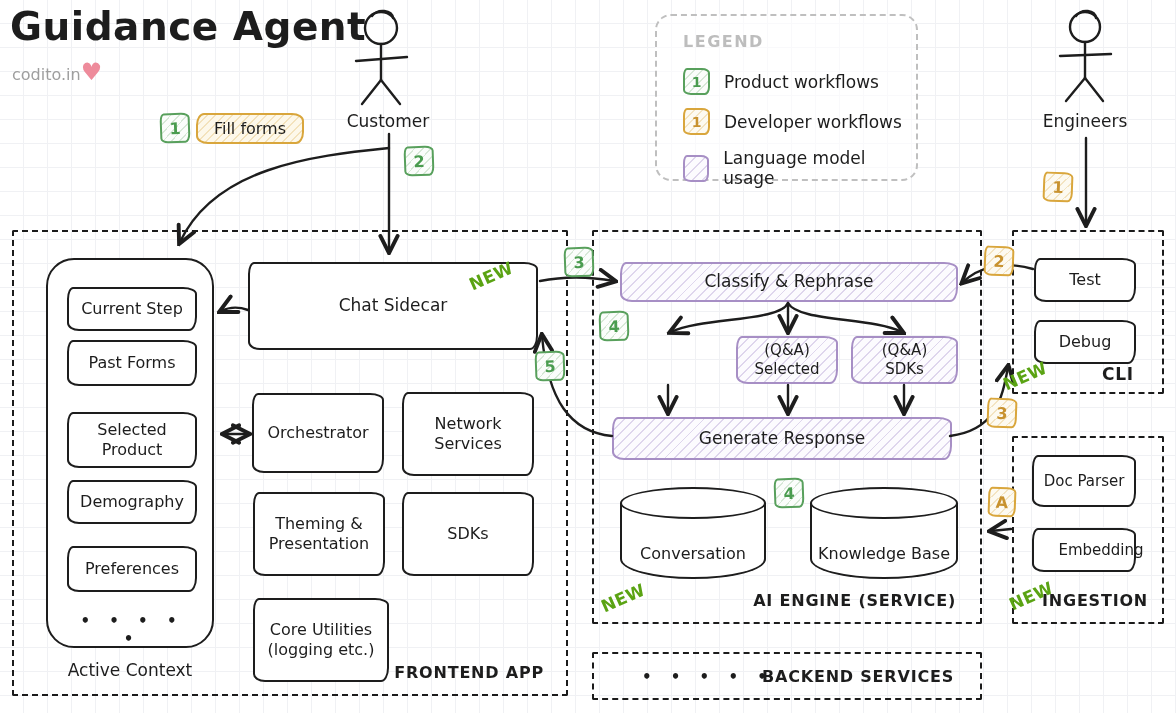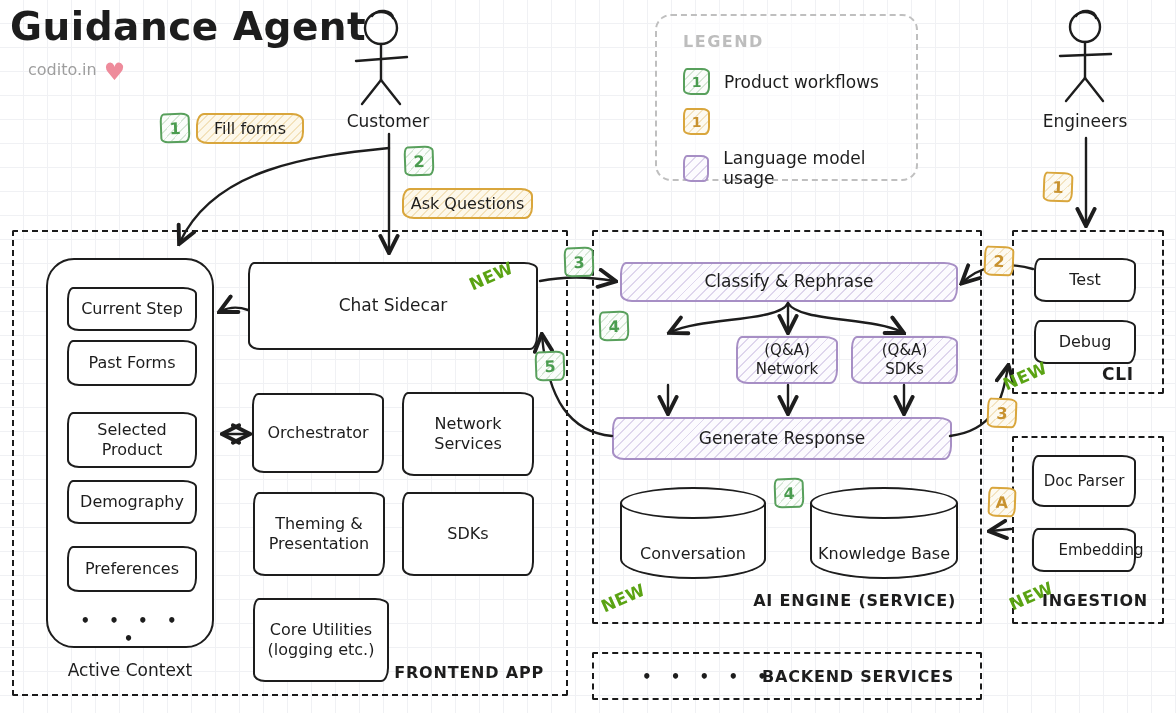--- a/index.html
+++ b/index.html
@@ -64,21 +64,21 @@
   .legend-badge { width:27px; height:27px; border:2.2px solid #58a05c; border-radius:4px 8px 5px 8px/8px 5px 8px 5px;
     background-color:#fbfdfb;
     background-image:repeating-linear-gradient(135deg, rgba(110,170,110,.25) 0 1.2px, transparent 1.2px 6px);
     display:flex; align-items:center; justify-content:center; font-size:14px; font-weight:700; color:#4a9c4f; }
   .legend-badge.yellow { border-color:#d9a63c; color:#c8922f; background-color:#fdfaf1;
     background-image:repeating-linear-gradient(135deg, rgba(218,170,70,.28) 0 1.2px, transparent 1.2px 6px); }
   .legend-badge.purple { border-color:#a78fc5; color:transparent; background-color:#fcfbfe;
     background-image:repeating-linear-gradient(135deg, rgba(160,135,200,.32) 0 1.3px, transparent 1.3px 7px); }
   .legend-label { font-size:17px; }
   .pagetitle { position:absolute; left:10px; top:4px; font-size:39px; font-weight:600; letter-spacing:.5px; z-index:2; }
-  .credit { position:absolute; left:12px; top:60px; font-size:16px; color:#9e9e9e; z-index:2; display:flex; align-items:flex-start; gap:7px;margin-left:16px; }
+  .credit { position:absolute; left:12px; top:60px; font-size:16px; color:#9e9e9e; z-index:2; display:flex; align-items:flex-end; gap:0; }
   .credit .heart { color:#ee8b9b; font-size:24px; line-height:1; }
   .actorlabel { position:absolute; font-size:17px; text-align:center; z-index:2; }
   svg.overlay { position:absolute; left:0; top:0; z-index:2; pointer-events:none; }
 </style>
 </head>
 <body>
 
 <div class="canvas">
 
   <div class="pagetitle">Guidance Agent</div>
@@ -88,34 +88,34 @@
   </div>
 
   <div class="legend" style="left:655px; top:14px; width:263px; height:167px;">
     <div class="legend-title" style="left:26px; top:16px;">LEGEND</div>
     <div class="legend-row" style="left:26px; top:52px;">
       <span class="legend-badge">1</span>
       <span class="legend-label">Product workflows</span>
     </div>
     <div class="legend-row" style="left:26px; top:92px;">
       <span class="legend-badge yellow">1</span>
+      <span class="legend-label">Developer workflows</span>
     </div>
     <div class="legend-row" style="left:26px; top:132px;">
       <span class="legend-badge purple"></span>
       <span class="legend-label">Language model usage</span>
     </div>
   </div>
 
   <div class="actorlabel" style="left:338px; top:111px; width:100px;">Customer</div>
   <div class="actorlabel" style="left:1035px; top:111px; width:100px;">Engineers</div>
 
   <div class="badge" style="left:160px; top:113px;">1</div>
   <div class="flowlabel" style="left:196px; top:113px; width:108px; height:31px;">Fill forms</div>
   <div class="badge" style="left:404px; top:146px;">2</div>
-  <div class="flowlabel" style="left:402px; top:188px; width:131px; height:31px;">Ask Questions</div>
   <div class="badge" style="left:564px; top:247px;">3</div>
   <div class="badge" style="left:599px; top:311px;">4</div>
   <div class="badge" style="left:535px; top:351px;">5</div>
   <div class="badge" style="left:774px; top:478px;">4</div>
   <div class="badge yellow" style="left:1043px; top:172px;">1</div>
   <div class="badge yellow" style="left:984px; top:246px;">2</div>
   <div class="badge yellow" style="left:987px; top:398px;">3</div>
   <div class="badge yellow" style="left:988px; top:487px; width:28px; height:30px;">A</div>
 
   <div class="dashedbox" style="left:12px; top:230px; width:556px; height:466px;">
@@ -145,21 +145,21 @@
 
   <div class="dashedbox" style="left:592px; top:230px; width:390px; height:394px;">
     <span class="sectiontitle" style="right:24px; bottom:12px;">AI ENGINE (SERVICE)</span>
   </div>
   <div class="newtag" style="left:600px; top:588px;">NEW</div>
 
   <div class="box purple" style="left:620px; top:262px; width:338px; height:40px; font-size:17px;">Classify &amp; Rephrase</div>
 
   <div class="box purple" style="left:736px; top:336px; width:102px; height:48px; font-size:15px;">
     <span>(Q&amp;A)</span>
-    <span>Network</span>
+    <span>Selected</span>
   </div>
   <div class="box purple" style="left:851px; top:336px; width:107px; height:48px; font-size:15px;">
     <span>(Q&amp;A)</span>
     <span>SDKs</span>
   </div>
 
   <div class="box purple" style="left:612px; top:417px; width:340px; height:43px; font-size:17px;">Generate Response</div>
 
   <div class="cyl" style="left:620px; top:487px; width:146px; height:92px;">
     <div class="cyl-body"></div>

